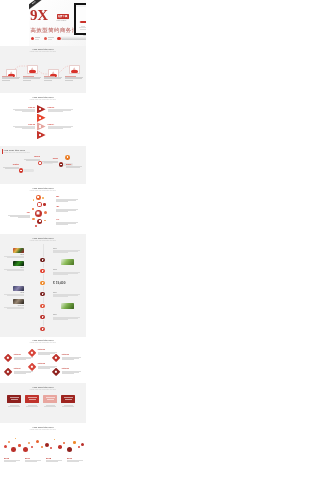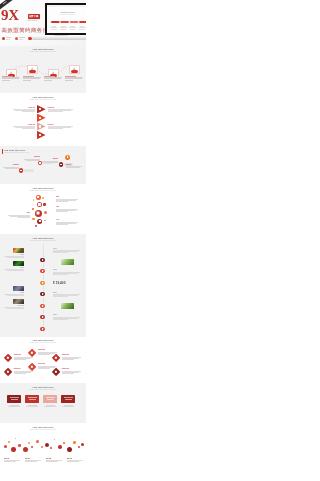--- a/index.html
+++ b/index.html
@@ -6,21 +6,21 @@
 html,body{margin:0;padding:0;background:#ffffff;}
 body{width:86px;height:481px;overflow:hidden;
   font-family:"Liberation Sans",sans-serif;color:#6f6f6f;}
 .page{position:relative;width:86px;height:481px;background:#fff;overflow:hidden;}
 .sec{position:absolute;left:0;width:86px;box-sizing:border-box;overflow:hidden;}
 .cen{text-align:center;}
 .ttl{font-size:2.45px;font-weight:700;color:#6e6e6e;line-height:3px;white-space:nowrap;}
 .sub{font-size:1.6px;color:#c4c4c4;line-height:2.2px;white-space:nowrap;}
 
 
-.hero{background:#fbfbfb;}
+.hero{background:#fbfbfb;margin-left:29px;}
 .hero-bg{position:absolute;left:0;top:0;width:86px;height:46px;
   background:linear-gradient(135deg,#ffffff 0%,#fafafa 45%,#f2f2f2 100%);}
 .ribbon{position:absolute;left:-5px;top:1.2px;width:20px;height:3.6px;
   background:#2e2e2e;transform:rotate(-37deg);transform-origin:50% 50%;
   box-shadow:0 .3px .6px rgba(0,0,0,.25);}
 .ribbon-t{display:block;font-size:1.5px;color:#fff;text-align:center;
   line-height:3.6px;letter-spacing:.15px;font-weight:700;}
 .bignum{position:absolute;left:1px;top:8.4px;font-size:15px;line-height:15px;
   font-family:"Liberation Serif",serif;font-weight:700;color:#b8312b;letter-spacing:-.3px;}
 .hbadge{position:absolute;left:27.5px;top:13.6px;width:12px;height:5px;

